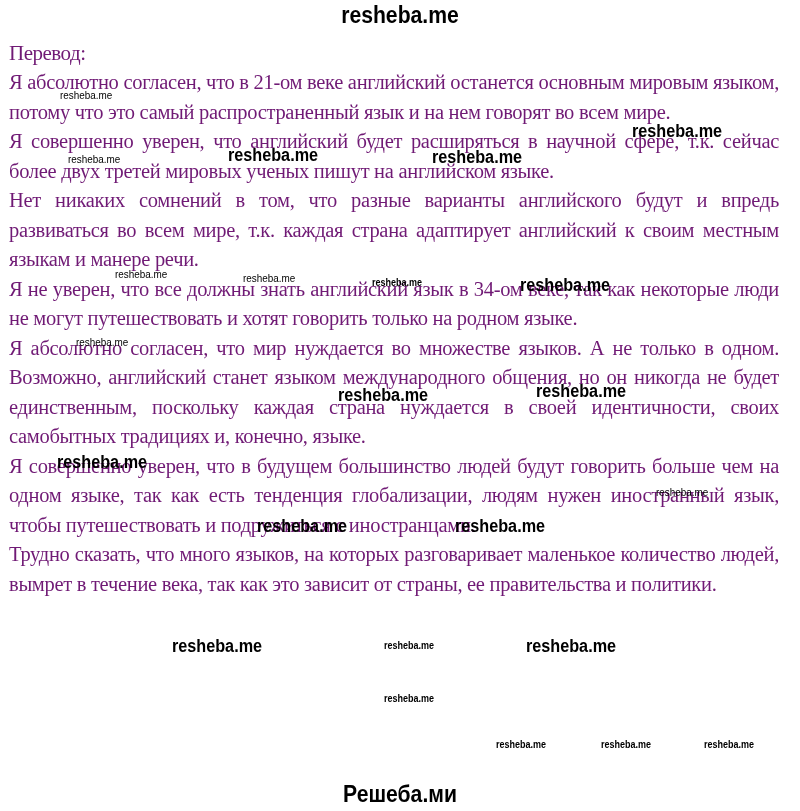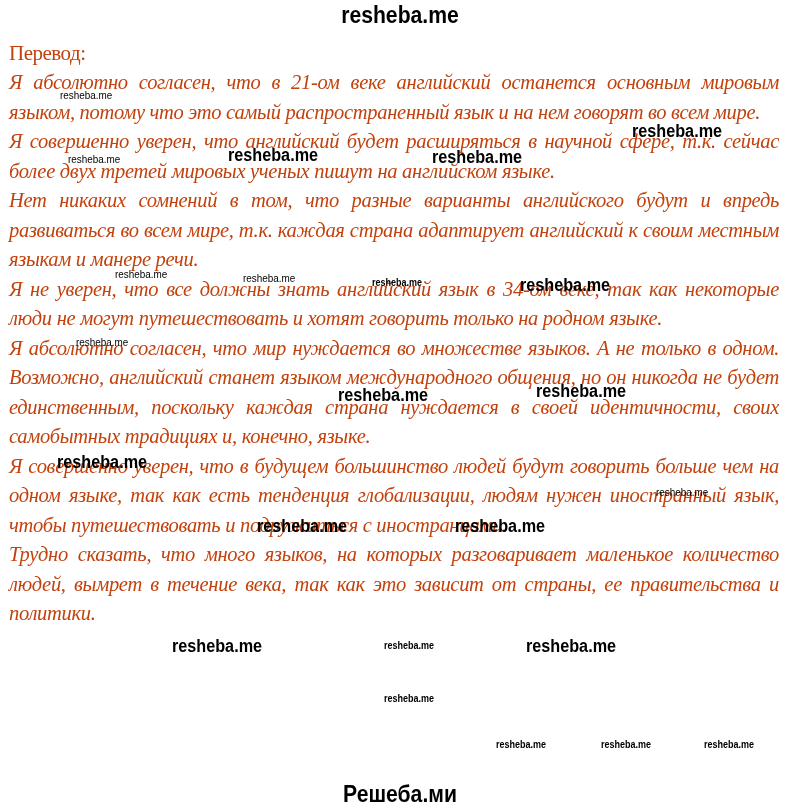--- a/index.html
+++ b/index.html
@@ -9,28 +9,28 @@
       font-family: "Liberation Sans", sans-serif; font-weight: bold; font-size: 23px;
       color: #000; transform: scaleX(0.92);
     }
     .footer-brand {
       position: absolute; left: 0; top: 781px; width: 800px; text-align: center;
       font-family: "Liberation Sans", sans-serif; font-weight: bold; font-size: 23px;
       color: #000; transform: scaleX(0.92);
     }
     .doc {
       position: absolute; left: 9px; top: 38px; width: 770px;
-      font-family: "Liberation Serif", serif; color: #c2410c;
+      font-family: "Liberation Serif", serif; color: #701a75;
     }
     .heading {
       font-size: 21px; font-style: normal; line-height: 30px; height: 30px;
       letter-spacing: -0.5px;
     }
     .para {
-      font-size: 20.5px; font-style: italic; line-height: 29.5px;
+      font-size: 20.5px; line-height: 29.5px;
       text-align: justify; text-align-last: left; letter-spacing: -0.3px;
       margin: 0;
     }
     .wm {
       position: absolute; font-family: "Liberation Sans", sans-serif; font-weight: bold;
       color: #000; white-space: nowrap; transform: scaleX(0.9); transform-origin: left top;
     }
     .wm.big { font-size: 18px; }
     .wm.small { font-size: 11px; font-weight: normal; }
     .wm.tiny { font-size: 10px; font-weight: bold; }

